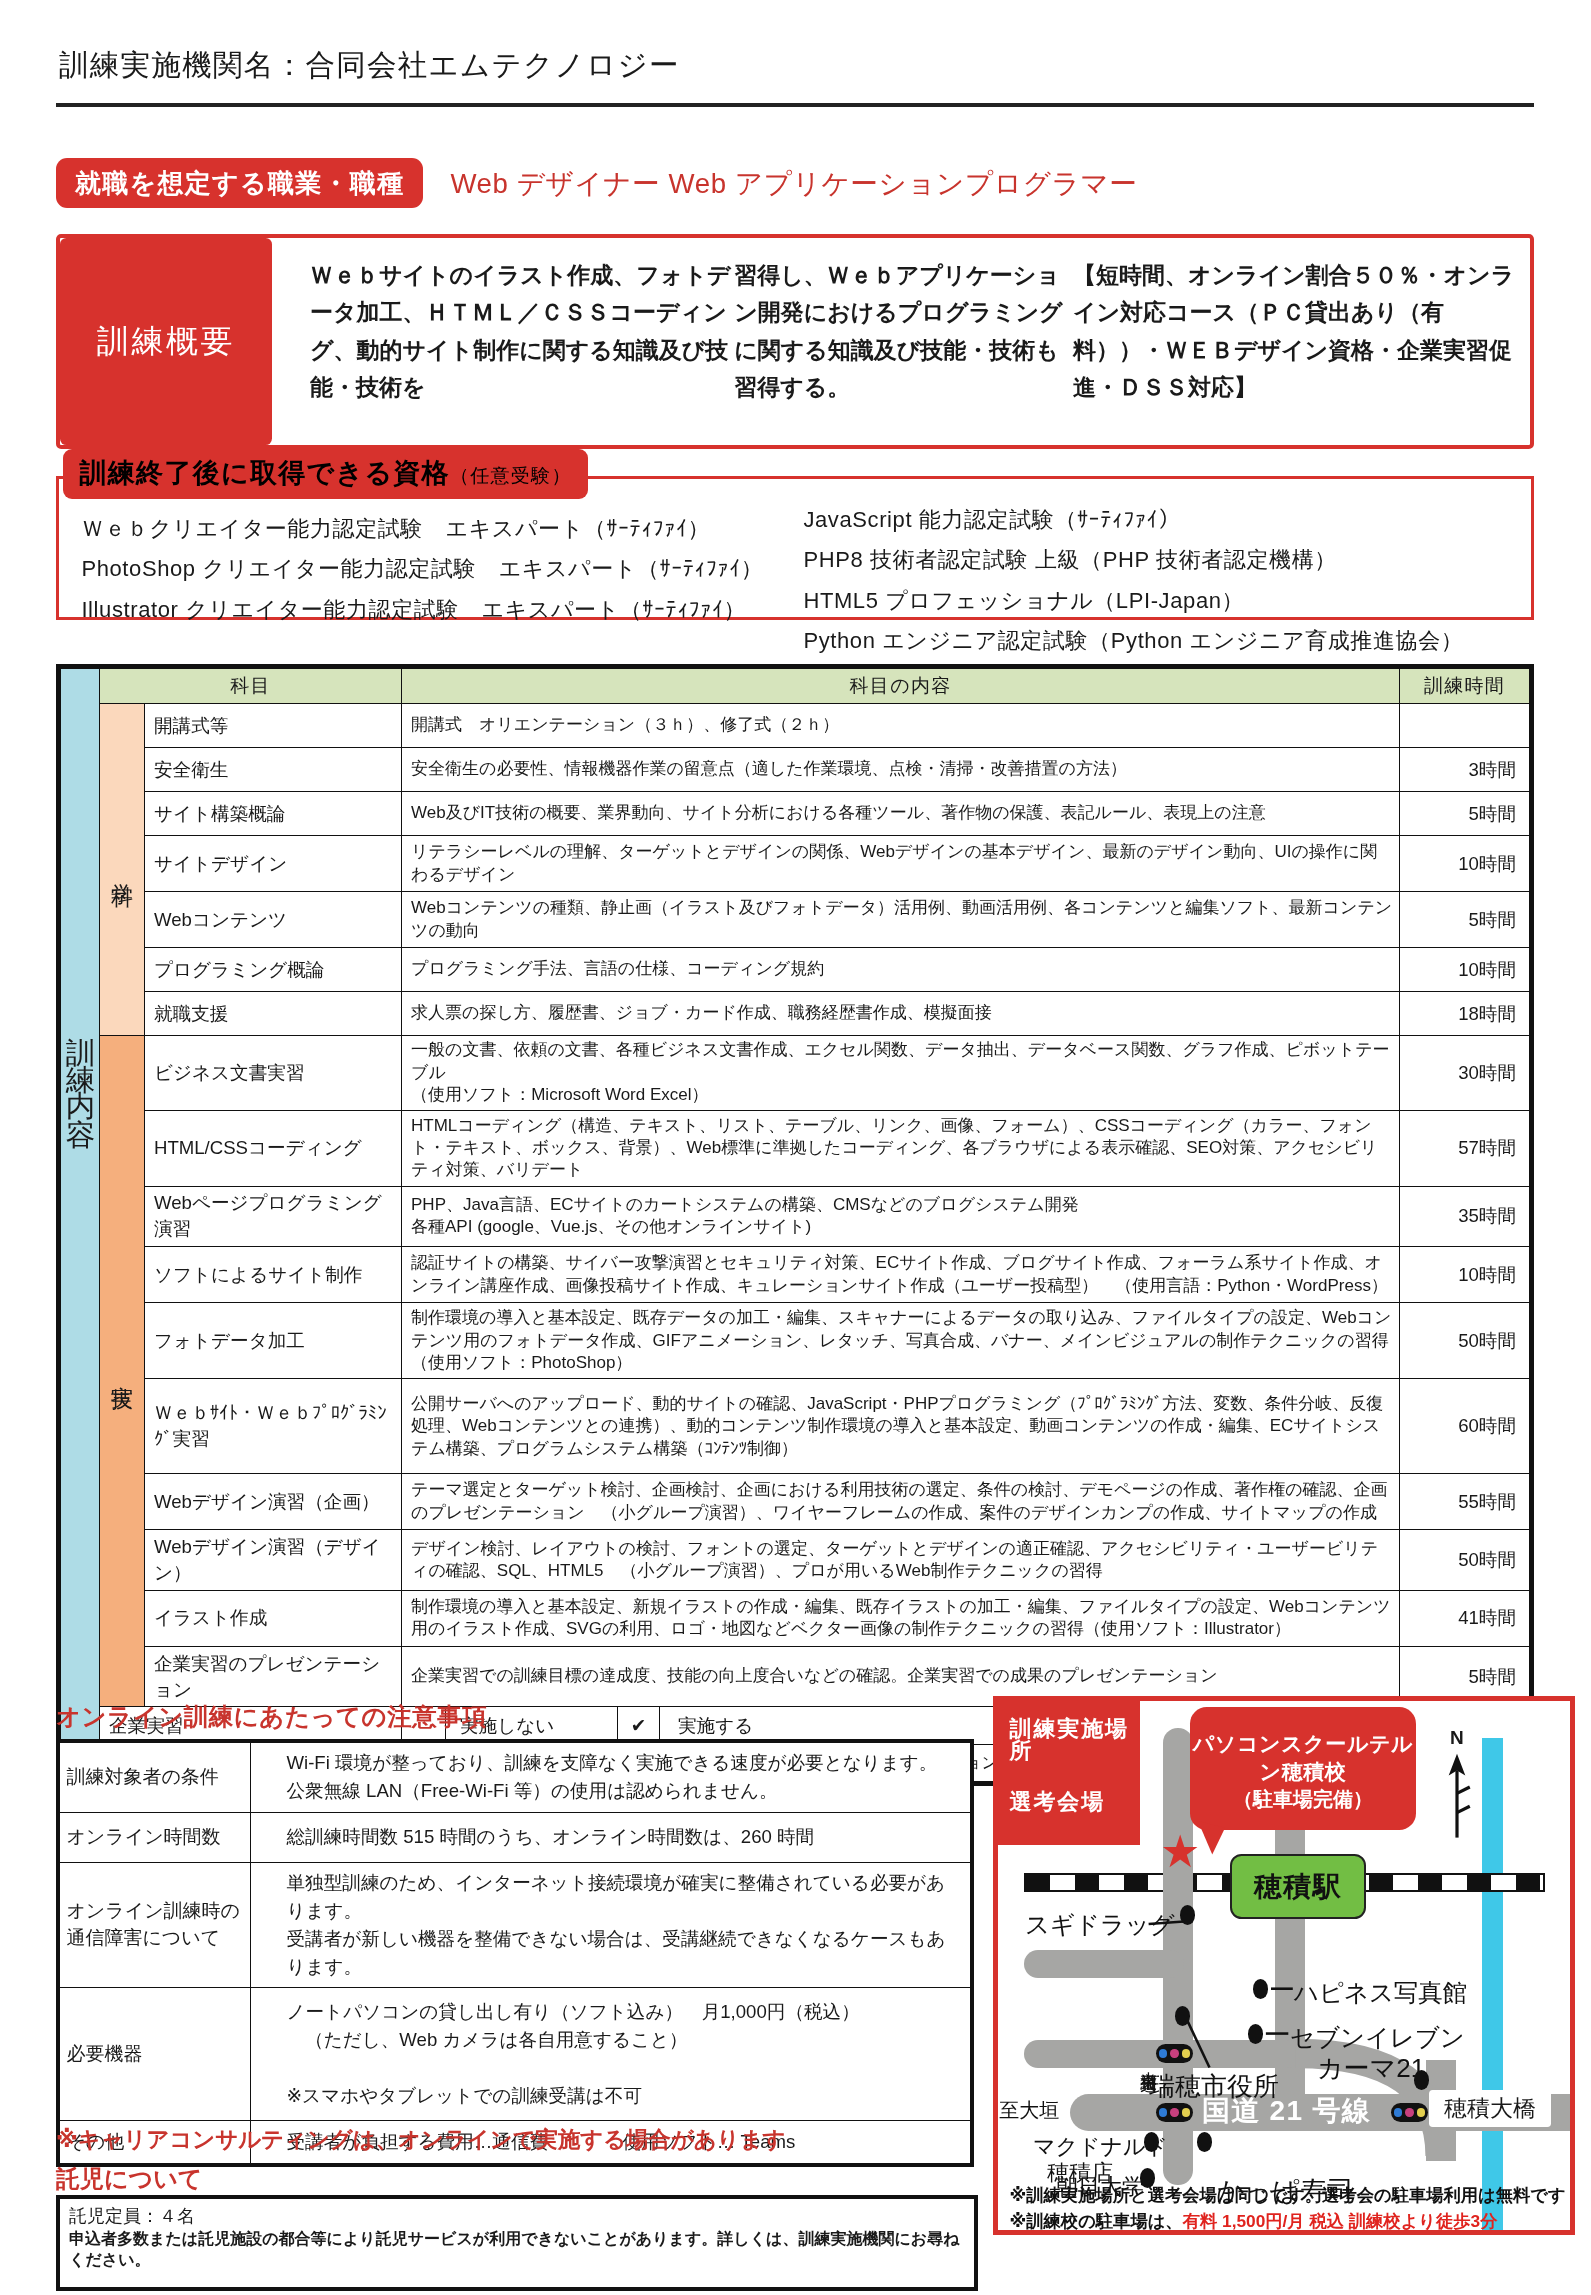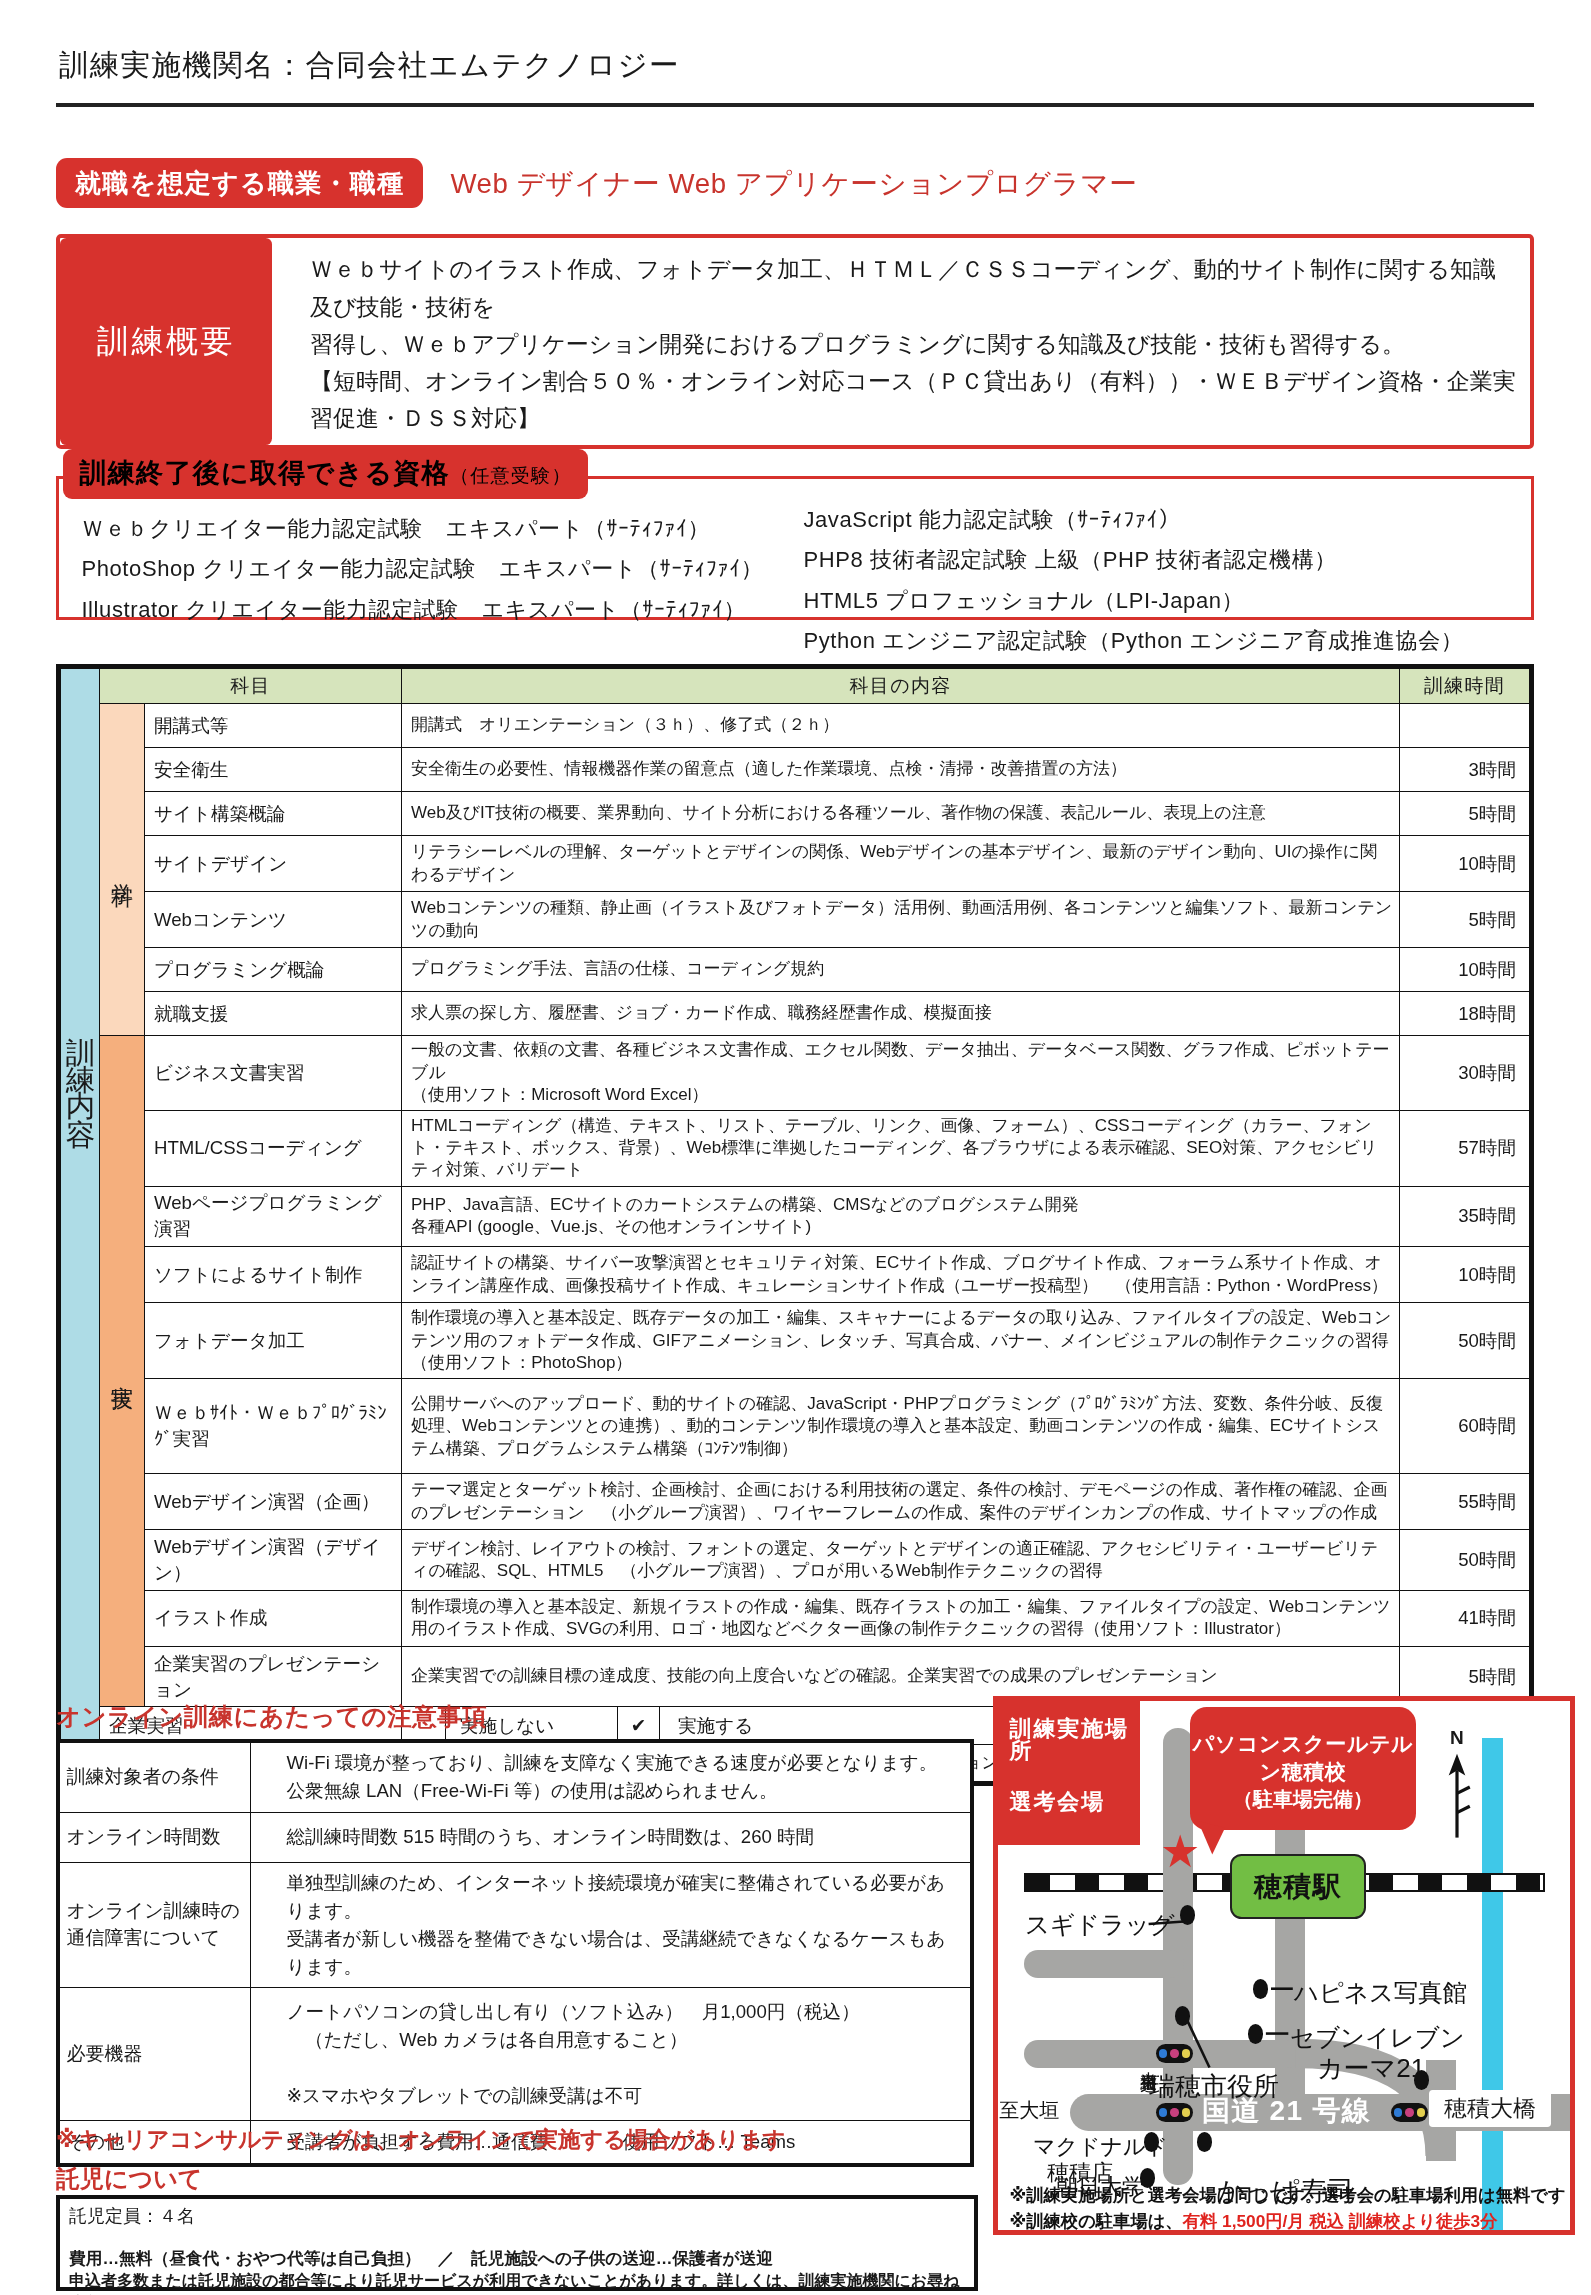--- a/index.html
+++ b/index.html
@@ -11,21 +11,21 @@
   .org-title { position:absolute; left:59px; top:46px; font-size:29.5px; font-weight:500; letter-spacing:1.3px; }
   .org-rule { position:absolute; left:56px; top:103px; width:1478px; height:3.8px; background:#222; }
 
   .job-row { position:absolute; left:56px; top:158px; display:flex; align-items:center; }
   .job-badge { background:#d7322d; color:#fff; font-size:26px; font-weight:bold; padding:7.7px 19px; border-radius:11px; letter-spacing:1.3px; }
   .job-title { color:#c8342d; font-size:27.6px; font-weight:500; margin-left:27px; letter-spacing:0.6px; }
 
   
   .overview { position:absolute; left:56px; top:234px; width:1478px; height:215px; border:4.5px solid #d7322d; border-radius:5.1px; display:flex; background:#fff; }
   .overview-label { flex:0 0 212px; background:#d7322d; border-radius:6.4px; color:#fff; font-size:32px; font-weight:500; display:flex; align-items:center; justify-content:center; letter-spacing:2.6px; }
-  .overview-body { flex:1; padding:19px 13px 13px 38px; font-size:23px; line-height:1.62; font-weight:400; display:flex; flex-direction:column; justify-content:center; }
+  .overview-body { flex:1; padding:19px 13px 13px 38px; font-size:23px; line-height:1.62; font-weight:700; display:flex; flex-direction:row; justify-content:center; }
 
   
   .quals { position:absolute; left:56px; top:476px; width:1478px; height:144px; border:3.8px solid #d7322d; background:#fff; }
   .quals-badge { position:absolute; left:3.8px; top:-30px; background:#d7322d; color:#000000; border-radius:9px; padding:6.4px 16.7px 7.7px 16.7px; font-size:27px; font-weight:bold; letter-spacing:1.3px; }
   .quals-badge .sub { font-size:19px; font-weight:500; }
   .quals-cols { display:flex; padding:26px 13px 6.4px 22.4px; }
   .quals-col { display:flex; flex-direction:column; gap:10.3px; }
   .quals-col.left { flex:0 0 722px; padding-top:9px; }
   .quals-col.right { flex:1; }
   .qual-line { font-size:22px; font-weight:500; letter-spacing:0.6px; }
@@ -345,21 +345,20 @@
             <td class="nbody pre">受講者が負担する費用…通信費　　　　使用ソフト… Teams</td>
           </tr>
     </tbody>
       </table>
   </div>
 
   <div class="career-note">※キャリアコンサルティングは、オンラインで実施する場合があります</div>
   <div class="childcare-title">託児について</div>
   <div class="childcare-box">
     <div class="cc-line1">託児定員：４名</div>
-    <div class="cc-line2">費用…無料（昼食代・おやつ代等は自己負担）　／　託児施設への子供の送迎…保護者が送迎</div>
     <div class="cc-line3">申込者多数または託児施設の都合等により託児サービスが利用できないことがあります。詳しくは、訓練実施機関にお尋ねください。</div>
   </div>
 
   <div class="map-box">
     <div class="map-inner">
 
       <div class="river"></div>
       <div class="railway"></div>
 
       <div class="road road-left"></div>

